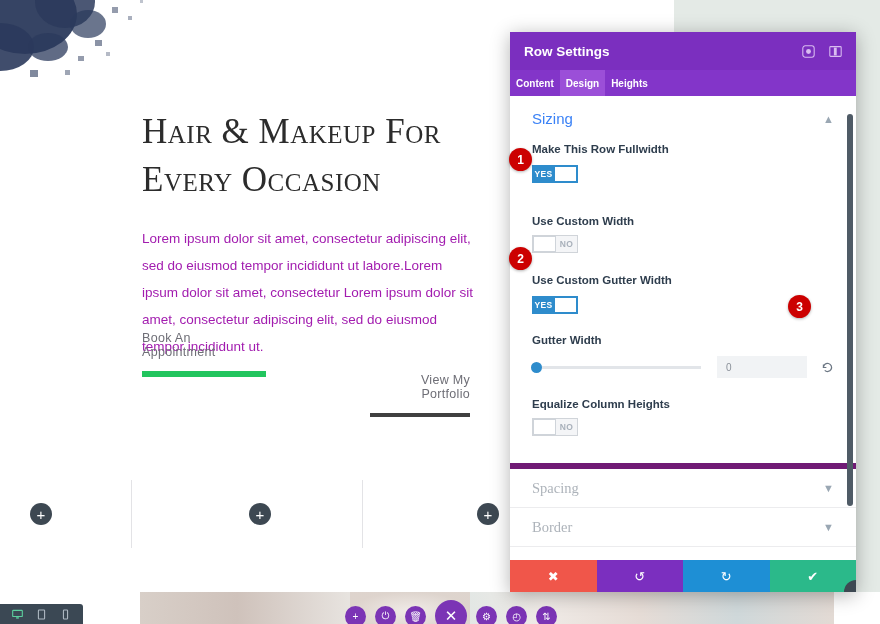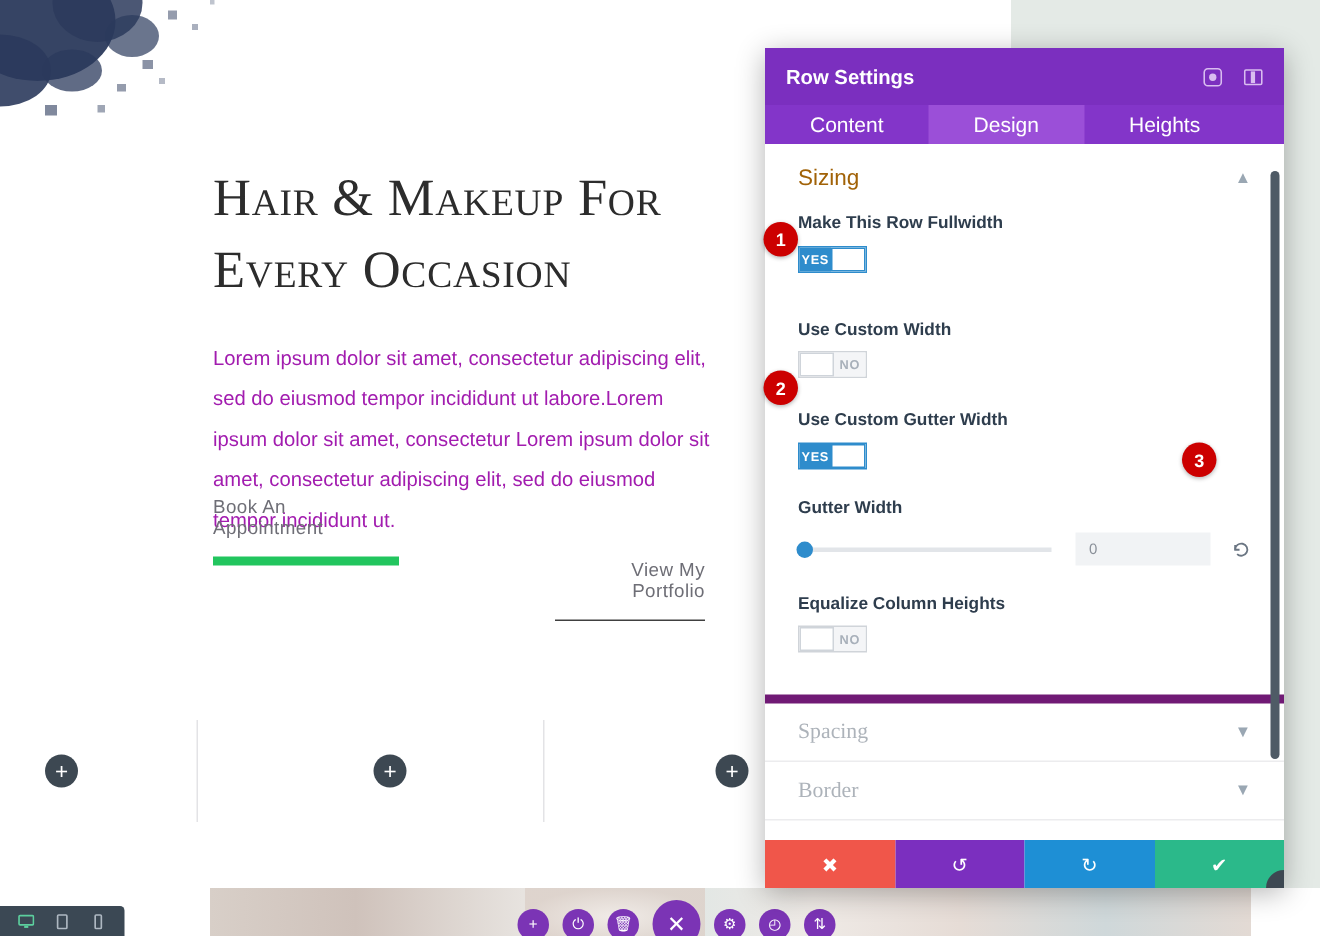--- a/index.html
+++ b/index.html
@@ -35,21 +35,21 @@
     color: #a21caf; width: 335px;
   }
   .hero-link-a {
     position: absolute; left: 142px; top: 331px;
     font-size: 12.5px; color: #6e6e76; letter-spacing: .3px;
     padding-bottom: 12px; border-bottom: 6px solid #22c55e; width: 124px;
   }
   .hero-link-b {
     position: absolute; left: 370px; top: 373px;
     font-size: 12.5px; color: #6e6e76; letter-spacing: .3px;
-    padding-bottom: 12px; border-bottom: 1px solid #404040; width: 100px; text-align: right;
+    padding-bottom: 12px; border-bottom: 4px solid #404040; width: 100px; text-align: right;
   }
 
   .col-divider { position: absolute; width: 1px; background: #e3e3e6; top: 480px; height: 68px; }
   .add-btn {
     position: absolute; width: 22px; height: 22px; border-radius: 50%;
     background: #3d4852; color: #fff; display: flex; align-items: center;
     justify-content: center; font-size: 15px; line-height: 1; font-weight: 300;
   }
   .photo-strip {
     position: absolute; left: 140px; top: 592px; width: 694px; height: 32px;
@@ -89,32 +89,32 @@
     display: flex; flex-direction: column; overflow: hidden;
   }
   .modal-header {
     height: 38px; background: #7b2fbf; display: flex; align-items: center;
     padding: 4px 14px; flex: 0 0 auto;
   }
   .modal-title { color: #fff; font-size: 13.5px; font-weight: bold; flex: 1; }
   .hdr-ico { color: #d9bdf0; margin-left: 14px; display: flex; align-items: center; }
   .tabs { height: 26px; background: #8335c9; display: flex; flex: 0 0 auto; }
   .tab {
-    padding: 0 30px; display: flex; align-items: center; color: #fff;
-    font-size: 14px; font-weight: normal;
+    padding: 0 6px; display: flex; align-items: center; color: #fff;
+    font-size: 10px; font-weight: bold;
   }
   .tab.active { background: #9b4fd8; }
   .modal-body { flex: 1; overflow: hidden; position: relative; background: #fff; }
 
   .section-open { padding: 14px 22px 6px 22px; }
   .sec-head {
     display: flex; align-items: center; justify-content: space-between;
     padding-bottom: 10px;
   }
-  .sec-title { font-size: 15px; color: #a16207; font-weight: 400; }
+  .sec-title { font-size: 15px; color: #3b82f6; font-weight: 400; }
   .chev { color: #9aa7b3; font-size: 11px; }
 
   .field { padding: 6px 0 2px 0; }
   .field-label {
     font-size: 11.5px; color: #2e3d4d; font-weight: bold; margin-bottom: 8px;
   }
   .toggle { display: inline-flex; width: 46px; height: 18px; border: 1px solid #d0d4d9; }
   .toggle.on { border-color: #2e8ccc; }
   .toggle .lab {
     flex: 1; display: flex; align-items: center; justify-content: center;

